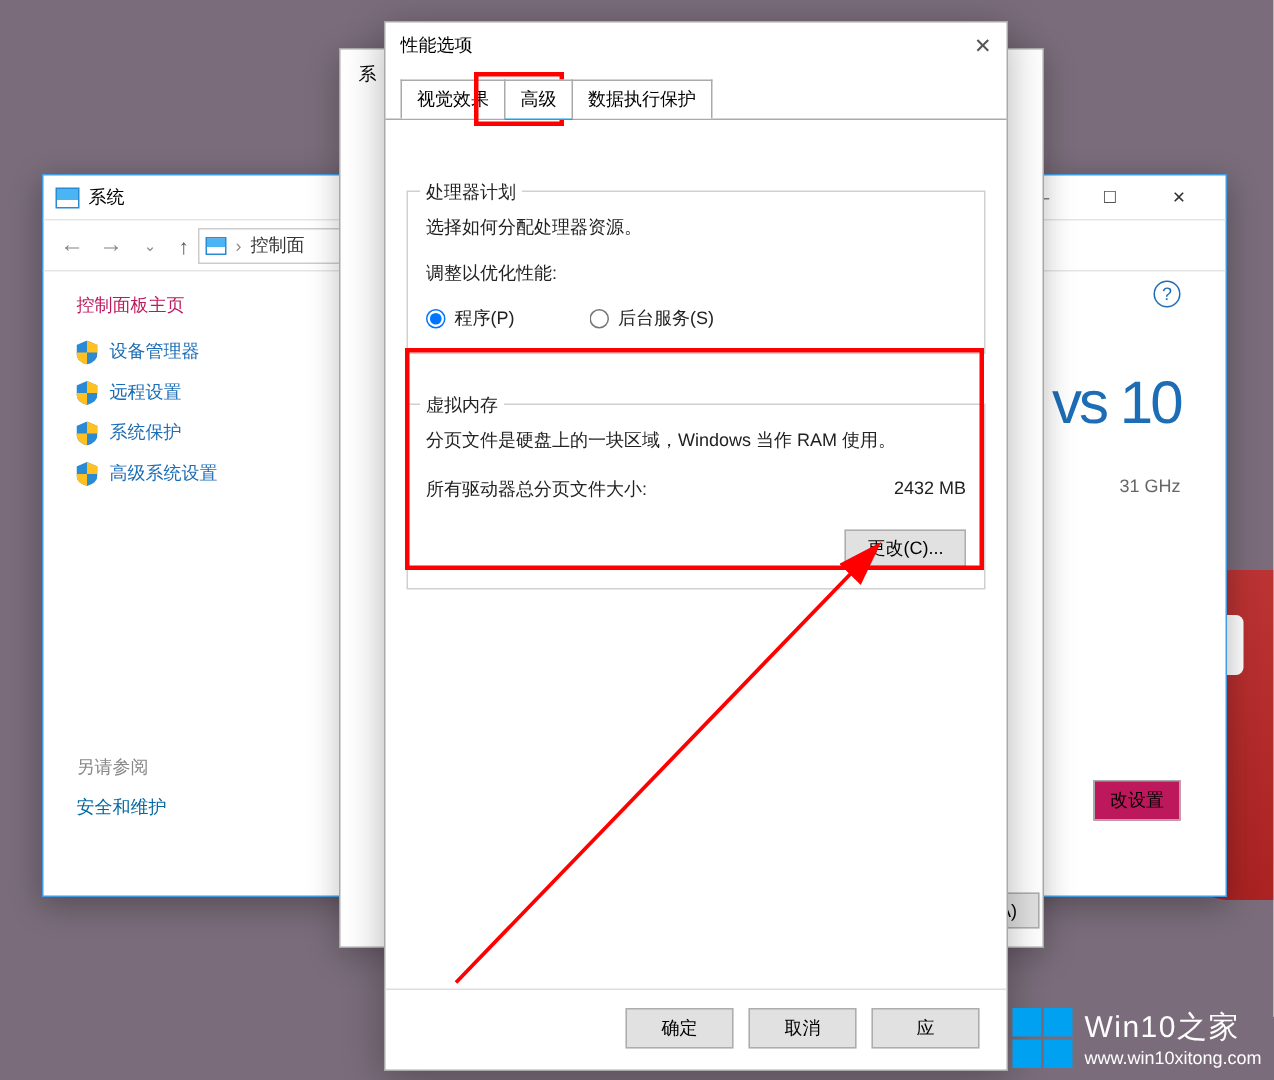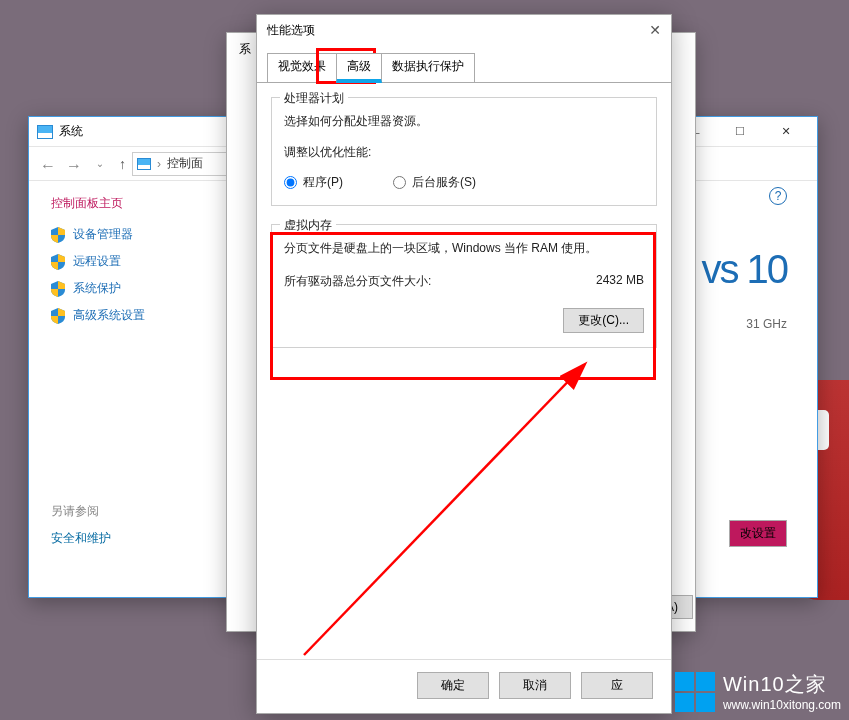--- a/index.html
+++ b/index.html
@@ -44,24 +44,24 @@
 .sp-bottom { position: absolute; bottom: 12px; right: 20px; display: flex; gap: 10px; }
 .sp-bottom button { padding: 4px 14px; font-size: 12px; background: #e1e1e1; border: 1px solid #adadad; }
 
 
 .win-perf { position: absolute; left: 256px; top: 14px; width: 416px; height: 700px; background: #fff; border: 1px solid #aaa; box-shadow: 0 5px 25px rgba(0,0,0,.3); }
 .perf-title { display: flex; align-items: center; height: 30px; padding: 0 10px; font-size: 12px; }
 .perf-title span:first-child { flex: 1; }
 .perf-close { width: 30px; text-align: right; color: #555; font-size: 14px; cursor: pointer; }
 .tabs { display: flex; padding: 0 10px; margin-top: 8px; border-bottom: 1px solid #aaa; position: relative; }
 .tab { padding: 4px 10px; font-size: 12px; border: 1px solid #aaa; border-bottom: none; margin-right: -1px; background: #fff; position: relative; cursor: pointer; }
-.tab.active { background: #fff; z-index: 2; border-bottom: 4px solid #0ea5e9; margin-bottom: -1px; }
+.tab.active { background: #fff; z-index: 2; border-bottom: 1px solid #0ea5e9; margin-bottom: -1px; }
 .tab-hl { position: absolute; border: 3px solid #ff0000; width: 60px; height: 36px; left: 316px; top: 48px; pointer-events: none; }
 .perf-body { padding: 14px; font-size: 12px; color: #222; }
-.grp { border: 1px solid #d0d0d0; padding: 14px 12px; margin-bottom: 18px; position: relative; }
+.grp { border: 1px solid #d0d0d0; padding: 14px 12px; margin-bottom: 18px; position: relative; margin-top: 33px; }
 .grp-title { position: absolute; top: -8px; left: 8px; background: #fff; padding: 0 4px; font-size: 12px; }
 .grp p { margin-bottom: 12px; line-height: 1.6; }
 .radios { display: flex; gap: 50px; margin-top: 8px; }
 .radios label { display: flex; align-items: center; gap: 6px; }
 .radios input { margin: 0; }
 .vm-row { display: flex; justify-content: space-between; margin: 14px 0 18px; }
 .change-btn { float: right; padding: 3px 14px; font-size: 12px; background: #e1e1e1; border: 1px solid #adadad; cursor: pointer; }
 .vm-hl { position: absolute; border: 3px solid #ff0000; left: 270px; top: 232px; width: 386px; height: 148px; pointer-events: none; }
 .arrow-svg { position: absolute; left: 284px; top: 355px; pointer-events: none; }
 .perf-bottom { position: absolute; bottom: 14px; left: 0; right: 0; display: flex; justify-content: flex-end; gap: 10px; padding: 0 18px; border-top: 1px solid #ddd; padding-top: 12px; }

